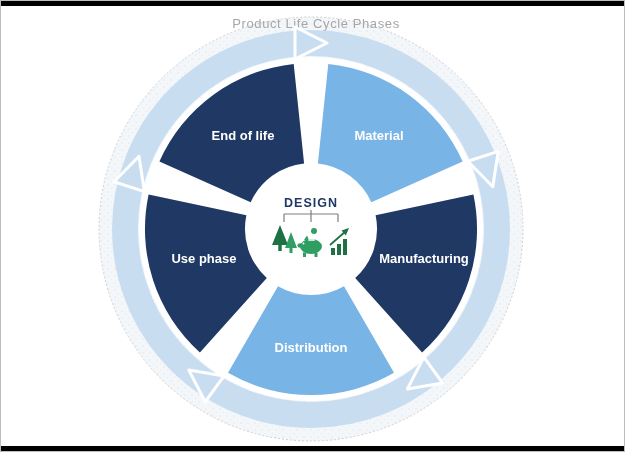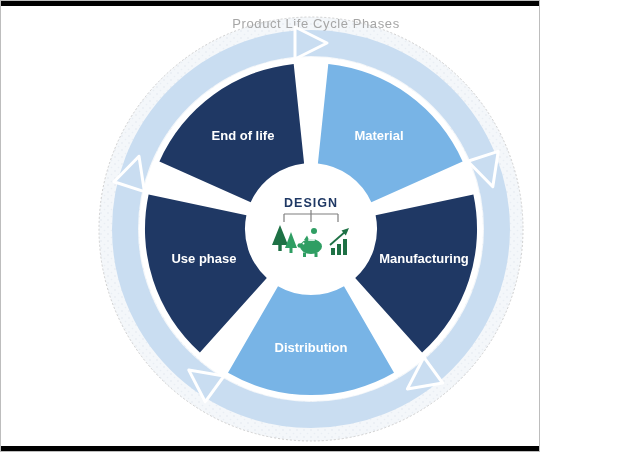--- a/index.html
+++ b/index.html
@@ -1,18 +1,18 @@
 <!DOCTYPE html>
 <html><head>
 <meta charset="utf-8">
 <style>
   html, body { margin: 0; padding: 0; background: #ffffff; }
   .screen {
     position: relative;
-    width: 540px;
+    width: 625px;
     height: 452px;
     background: #ffffff;
     border: 1px solid #bdbdbd;
     box-sizing: border-box;
     overflow: hidden;
     font-family: "Liberation Sans", sans-serif;
   }
   svg text { font-family: "Liberation Sans", sans-serif; }
   .diagram-title {
     font-size: 13px;

